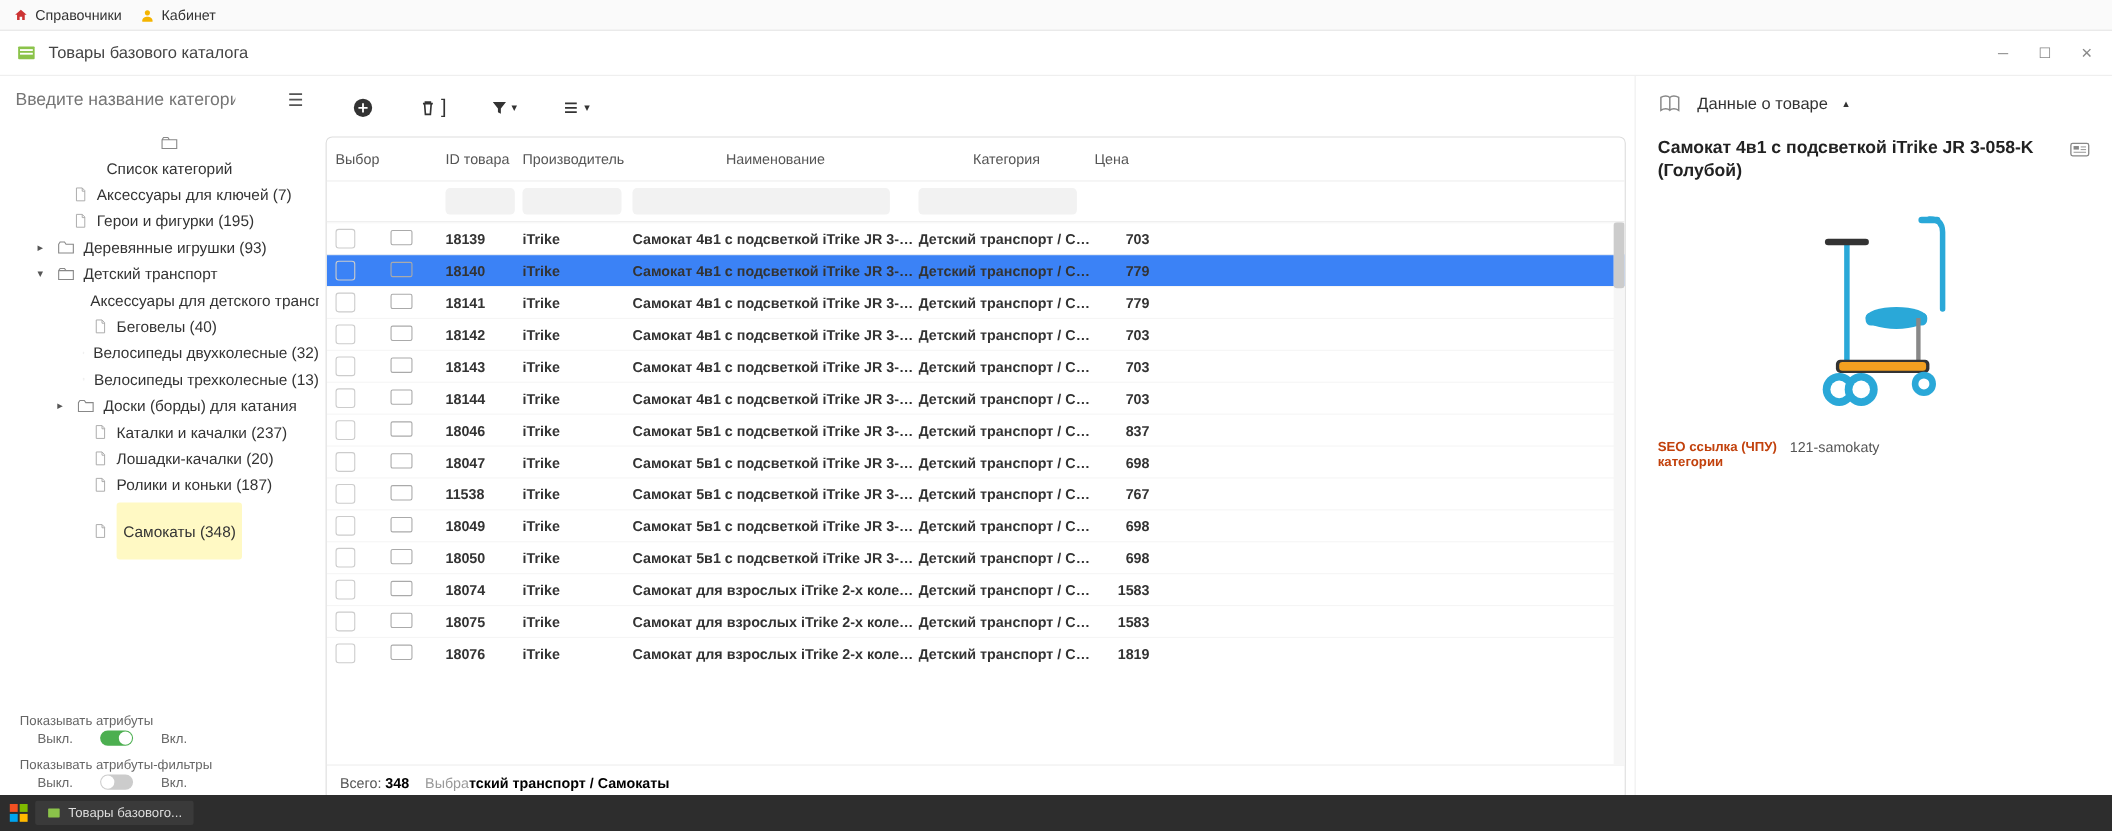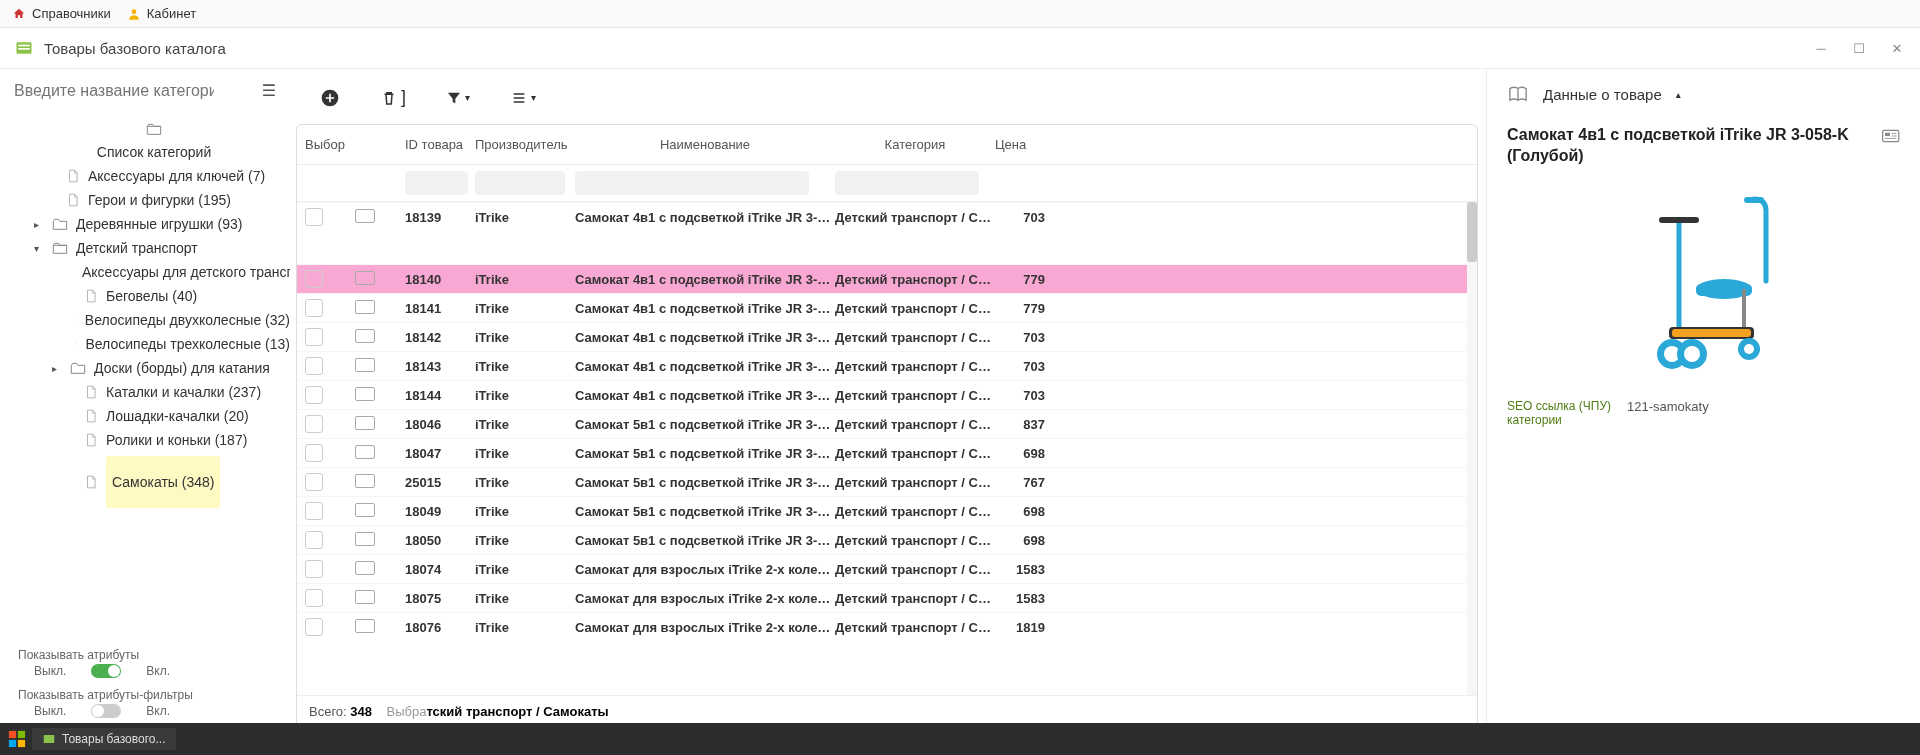--- a/index.html
+++ b/index.html
@@ -42,36 +42,36 @@
 .toolbar { display: flex; gap: 40px; padding: 10px 30px 16px; align-items: center; }
 .toolbar-btn { color: #333; font-size: 18px; cursor: pointer; display:flex; align-items:center; gap:3px; }
 
 .table-wrapper { border: 1px solid #ddd; border-radius: 6px; overflow: hidden; flex: 1; display: flex; flex-direction: column; margin-left:6px; }
 .table-header-row, .table-filter-row, .table-row { display: grid; grid-template-columns: 50px 50px 70px 100px 260px 160px 50px; align-items: center; padding: 0 8px; }
 .table-header-row { padding: 12px 8px; font-size: 13px; color: #555; border-bottom: 1px solid #eee; }
 .table-filter-row { padding: 6px 8px; border-bottom: 1px solid #eee; }
 .filter-input { background: #f2f2f2; border: none; border-radius: 4px; height: 24px; width: 90%; }
 .table-body { flex: 1; overflow-y: auto; position: relative; }
 .table-row { padding: 5px 8px; font-size: 13px; color: #333; border-top: 1px solid #f5f5f5; font-weight: bold; }
-.table-row.selected { background: #f9a8d4; margin-top: 33px; }
+.table-row.selected { background: #3b82f6; }
 .checkbox-cell { width: 18px; height: 18px; border: 1px solid #ccc; border-radius: 3px; }
 .id-icon { width: 20px; height: 14px; border: 1px solid #aaa; border-radius: 2px; display:inline-block; }
 .cell-ellipsis { white-space: nowrap; overflow: hidden; text-overflow: ellipsis; }
 
 .table-footer { padding: 8px 12px; font-size: 13px; color: #555; border-top: 1px solid #eee; }
 .table-footer b { color: #000; }
 
 .right-panel { width: 434px; border-left: 1px solid #eee; padding: 16px 20px; display: flex; flex-direction: column; overflow-y: auto; }
 .right-header { display: flex; align-items: center; gap: 14px; font-size: 15px; color: #333; padding-bottom: 12px; }
 .product-title-row { display:flex; justify-content:space-between; align-items:flex-start; }
 .product-title { font-size: 16px; font-weight: bold; color: #222; margin: 10px 0 12px; line-height: 1.3; }
 .product-image-area { display: flex; justify-content: center; padding: 10px 0 20px; }
 .product-image-area svg { width: 160px; height: 190px; }
 .product-field { display: grid; grid-template-columns: 110px 1fr; gap: 10px; font-size: 13px; color: #555; margin-bottom: 10px; }
-.product-field .label { color: #4d7c0f; font-size: 12px; }
+.product-field .label { color: #c2410c; font-size: 12px; font-weight: bold; }
 .product-desc { font-size: 13px; color: #555; line-height: 1.4; }
 
 .taskbar { position: fixed; bottom: 0; left: 0; right: 0; height: 32px; background: #2d2d2d; display: flex; align-items: center; padding: 0 8px; gap: 6px; }
 .taskbar-item { background: #3a3a3a; color: #ddd; padding: 4px 10px; font-size: 12px; border-radius: 2px; display:flex; align-items:center; gap:6px; }
 .start-icon { width: 18px; height: 18px; }
 
 .scrollbar-stub { position:absolute; right:0; top:0; width:10px; height:100%; background:#f6f6f6; }
 .scrollbar-thumb { position:absolute; right:0; top:0; width:10px; height:60px; background:#ccc; border-radius:3px; }
 </style>
 </head>
@@ -372,21 +372,21 @@
     <div>iTrike</div>
     <div class="cell-ellipsis">Самокат 5в1 с подсветкой iTrike JR 3-026-K (Фи</div>
     <div class="cell-ellipsis">Детский транспорт / Самокаты</div>
     <div style="text-align:right">698</div>
   </div>
           <div class="table-row">
     <div>
               <div class="checkbox-cell"></div>
             </div>
     <div><span class="id-icon"></span></div>
-    <div>25015</div>
+    <div>11538</div>
     <div>iTrike</div>
     <div class="cell-ellipsis">Самокат 5в1 с подсветкой iTrike JR 3-026-K (Роз</div>
     <div class="cell-ellipsis">Детский транспорт / Самокаты</div>
     <div style="text-align:right">767</div>
   </div>
           <div class="table-row">
     <div>
               <div class="checkbox-cell"></div>
             </div>
     <div><span class="id-icon"></span></div>

